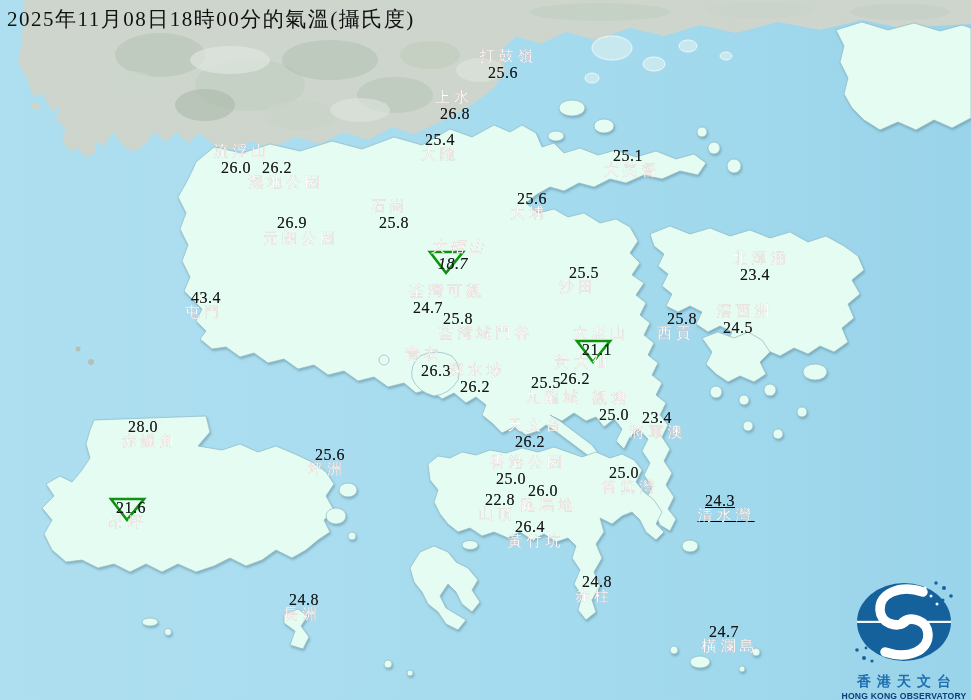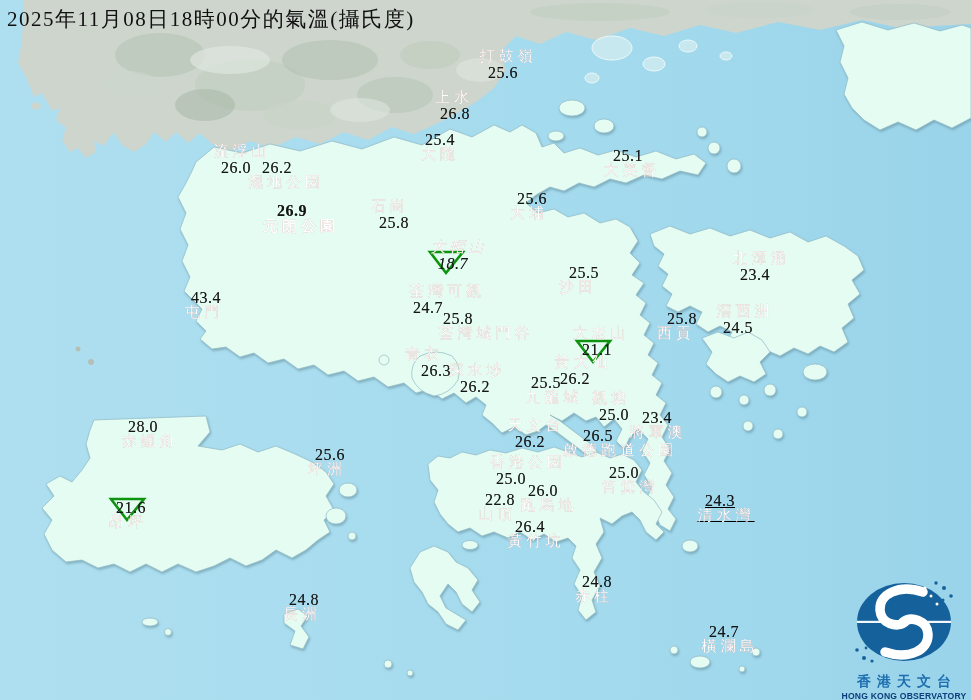--- a/index.html
+++ b/index.html
@@ -143,21 +143,21 @@
         <div class="st-label">大隴</div>
       </div>
       <div class="station" style="left: 242px; top: 144px;">
         <div class="st-label">流浮山</div>
         <div class="st-value" style="transform: translateX(-6px);">26.0</div>
       </div>
       <div class="station" style="left: 286px; top: 159.5px;">
         <div class="st-value" style="transform: translateX(-9px);">26.2</div>
         <div class="st-label">濕地公園</div>
       </div>
-      <div class="station" style="left: 301px; top: 203px; font-weight: bold;">
+      <div class="station" style="left: 301px; top: 215px;">
         <div class="st-value" style="transform: translateX(-9px);">26.9</div>
         <div class="st-label">元朗公園</div>
       </div>
       <div class="station" style="left: 390px; top: 199px;">
         <div class="st-label">石崗</div>
         <div class="st-value" style="transform: translateX(4px);">25.8</div>
       </div>
       <div class="station" style="left: 632px; top: 147.5px;">
         <div class="st-value" style="transform: translateX(-4px); text-align: center;">25.1</div>
         <div class="st-label">大美督</div>
@@ -222,24 +222,20 @@
         <div class="st-label">觀塘</div>
         <div class="st-value" style="transform: translateX(3px);">25.0</div>
       </div>
       <div class="station" style="left: 536px; top: 418px;">
         <div class="st-label">天文台</div>
         <div class="st-value" style="transform: translateX(-6px);">26.2</div>
       </div>
       <div class="station" style="left: 658px; top: 409.5px;">
         <div class="st-value" style="transform: translateX(-1px);">23.4</div>
         <div class="st-label">將軍澳</div>
-      </div>
-      <div class="station" style="left: 620px; top: 427.5px;">
-        <div class="st-value" style="transform: translateX(-22px);">26.5</div>
-        <div class="st-label">啟德跑道公園</div>
       </div>
       <div class="station" style="left: 150px; top: 418.5px;">
         <div class="st-value" style="transform: translateX(-7px);">28.0</div>
         <div class="st-label">赤鱲角</div>
       </div>
       <div class="station" style="left: 327px; top: 446.5px;">
         <div class="st-value" style="transform: translateX(3px);">25.6</div>
         <div class="st-label">坪洲</div>
       </div>
       <div class="station" style="left: 528px; top: 455px;">

